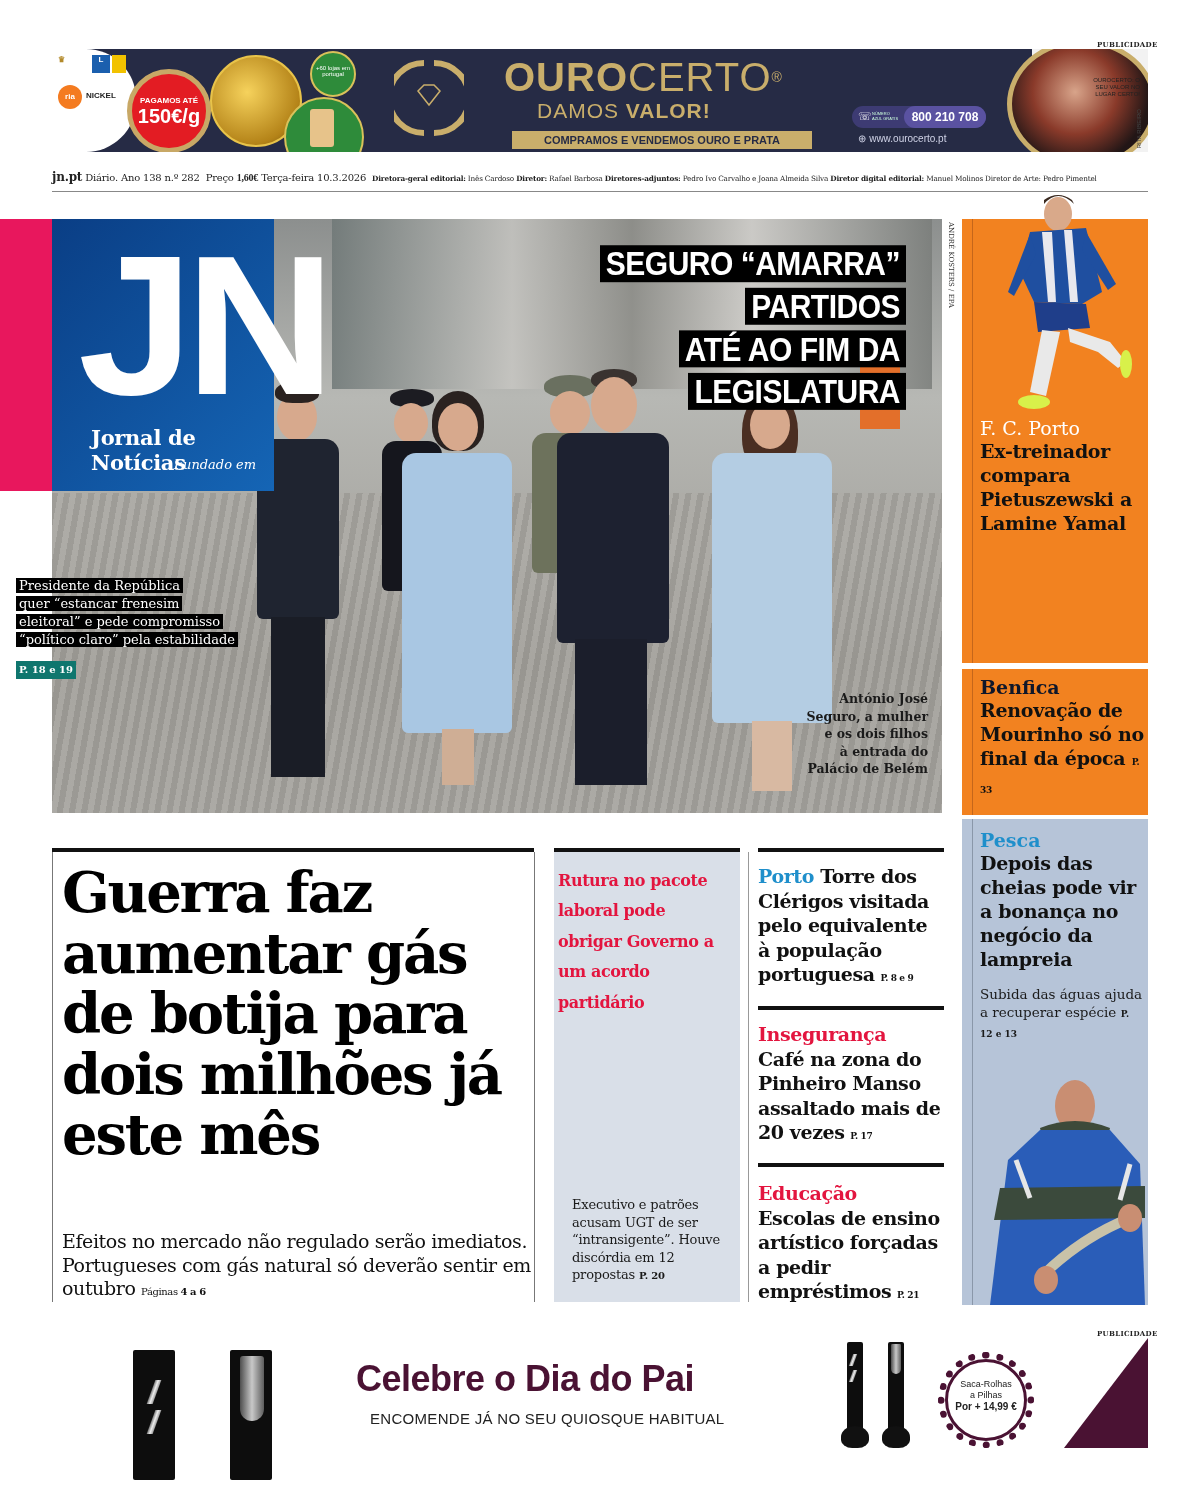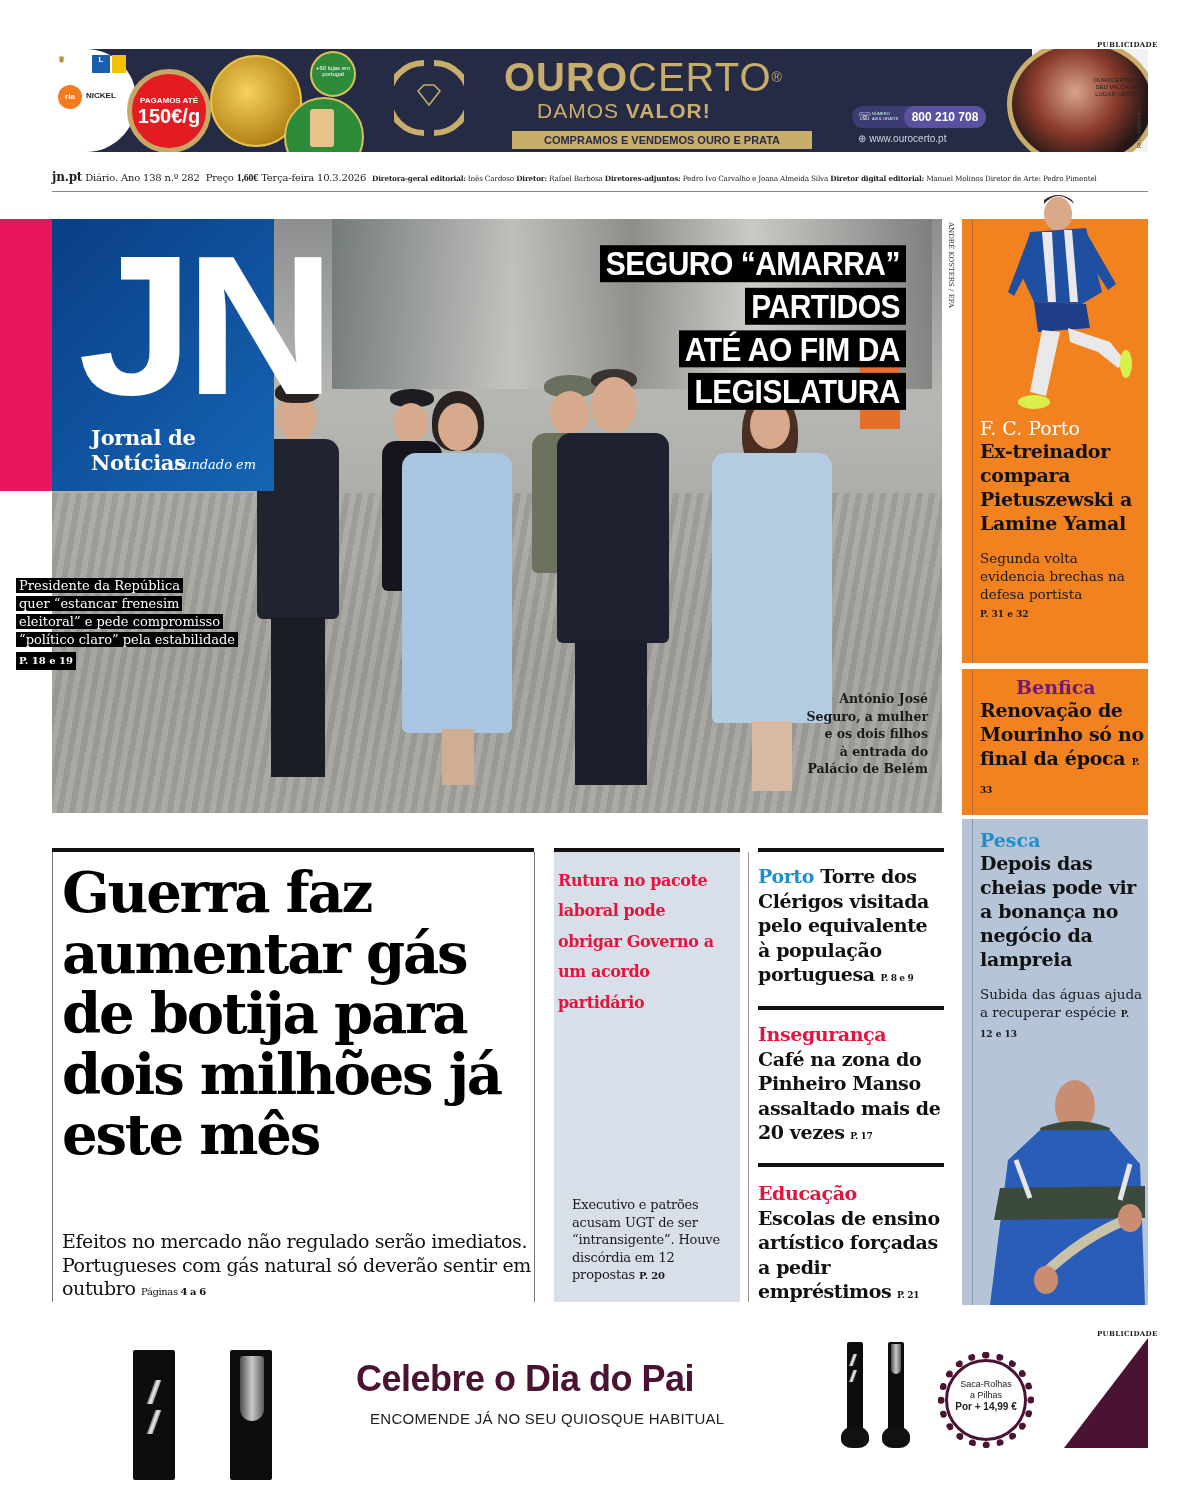--- a/index.html
+++ b/index.html
@@ -63,38 +63,38 @@
   #jn-logo .name { position: absolute; left: 30px; top: 206px; font-family: "DejaVu Serif", serif; color: #fff; font-size: 21px; font-weight: bold; letter-spacing: -0.3px; margin-left: 9px; }
   #jn-logo .founded { position: absolute; left: 122px; top: 238px; font-family: "DejaVu Serif", serif; font-style: italic; color: #fff; font-size: 13px; }
 
   #hero-headline { left: 528px; top: 243px; width: 378px; text-align: right; font-family: "Liberation Sans", sans-serif; font-weight: bold; font-size: 30px; line-height: 38px; color: #fff; letter-spacing: -0.5px; transform: scaleY(1.12); transform-origin: top right; }
   #hero-headline span { background: #000; padding: 0 6px; box-decoration-break: clone; -webkit-box-decoration-break: clone; }
 
   #photo-credit { left: 947px; top: 222px; font-family: "DejaVu Serif", serif; font-size: 7px; color: #333; writing-mode: vertical-rl; }
 
   #lead-box { left: 16px; top: 577px; width: 250px; font-family: "DejaVu Serif", serif; font-size: 13px; line-height: 18px; color: #fff; }
   #lead-box .line { display: inline; background: #000; padding: 0 3px; box-decoration-break: clone; -webkit-box-decoration-break: clone; }
-  #lead-box .pages { display: inline-block; margin-top: 3px; background: #000000; padding: 0 3px; font-size: 10px; font-weight: bold; }
+  #lead-box .pages { display: inline-block; margin-top: 12px; background: #0f766e; padding: 0 3px; font-size: 10px; font-weight: bold; }
 
   #caption { left: 790px; top: 690px; width: 138px; text-align: right; font-family: "DejaVu Serif", serif; font-size: 12.5px; line-height: 17.6px; color: #1a1a1a; font-weight: bold; }
 
   
   .side-box { position: absolute; left: 962px; width: 186px; font-family: "DejaVu Serif", serif; }
   .side-box .kicker { font-size: 19px; line-height: 22px; }
   .side-box .head { font-size: 19px; line-height: 24px; font-weight: bold; color: #111; letter-spacing: -0.3px; }
   .side-box .sub { font-size: 13.5px; line-height: 18px; color: #1a1a1a; margin-top: 14px; }
   .side-box .pg { font-size: 9px; font-weight: bold; }
 
   #sb-porto { top: 219px; height: 444px; background: #f28220; }
   #sb-porto .inner { position: absolute; left: 18px; top: 198px; width: 164px; }
   #sb-porto .kicker { color: #fff; }
   #player { left: 990px; top: 192px; width: 150px; height: 225px; }
   #sb-benfica { top: 669px; height: 146px; background: #f28220; }
   #sb-benfica .inner { position: absolute; left: 18px; top: 7px; width: 164px; }
-  #sb-benfica .kicker { color: #701a75; font-weight: bold; margin-left: 36px; }
+  #sb-benfica .kicker { color: #0f172a; font-weight: bold; }
   #sb-pesca { top: 819px; height: 486px; background: #b6c4d8; }
   #sb-pesca .inner { position: absolute; left: 18px; top: 10px; width: 164px; }
   #sb-pesca .kicker { color: #1f8fcb; font-weight: bold; }
   #fisher { left: 980px; top: 1068px; width: 165px; height: 237px; }
   .vline { position: absolute; width: 1px; background: #555; }
 
   
   .thick-rule { position: absolute; height: 4px; background: #111; }
   #main-story { left: 52px; top: 852px; width: 482px; }
   #main-headline { position: absolute; left: 10px; top: 10px; width: 480px; font-family: "DejaVu Serif", serif; font-weight: bold; font-size: 56px; line-height: 60.5px; letter-spacing: -2.2px; color: #000; }
@@ -254,21 +254,20 @@
   <div>e os dois filhos</div>
   <div>à entrada do</div>
   <div>Palácio de Belém</div>
 </div>
 
 <div id="sb-porto" class="side-box">
   <div class="vline" style="left:10px; top:0; height:444px; background:#c5661a;"></div>
   <div class="inner">
     <div class="kicker">F. C. Porto</div>
     <div class="head">Ex-treinador compara Pietuszewski a Lamine Yamal</div>
-    <div class="sub"><span>Segunda volta evidencia brechas na defesa portista</span><br><span class="pg">P. 31 e 32</span></div>
   </div>
 </div>
 <svg id="player" class="abs" viewBox="0 0 150 225">
   <ellipse cx="68" cy="22" rx="14" ry="17" fill="#d9a98a"></ellipse>
   <path d="M54 12 Q68 -4 84 12 L82 8 Q68 -2 54 8 Z" fill="#3a2a20"></path>
   <path d="M40 40 L96 36 L112 100 L92 112 L44 110 L30 80 Z" fill="#1f4fa0"></path>
   <path d="M52 40 L58 110 L66 110 L62 40 Z M74 38 L80 110 L88 110 L82 38 Z" fill="#e8e8ee"></path>
   <path d="M96 40 L126 92 L118 98 L92 58 Z" fill="#1f4fa0"></path>
   <path d="M40 42 L18 100 L24 104 L46 62 Z" fill="#1f4fa0"></path>
   <path d="M44 110 L96 112 L100 136 L48 140 Z" fill="#1f3e8a"></path>

